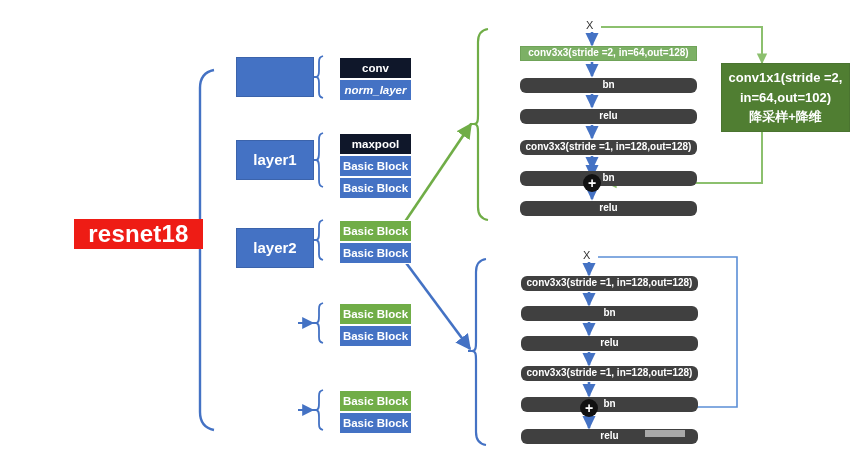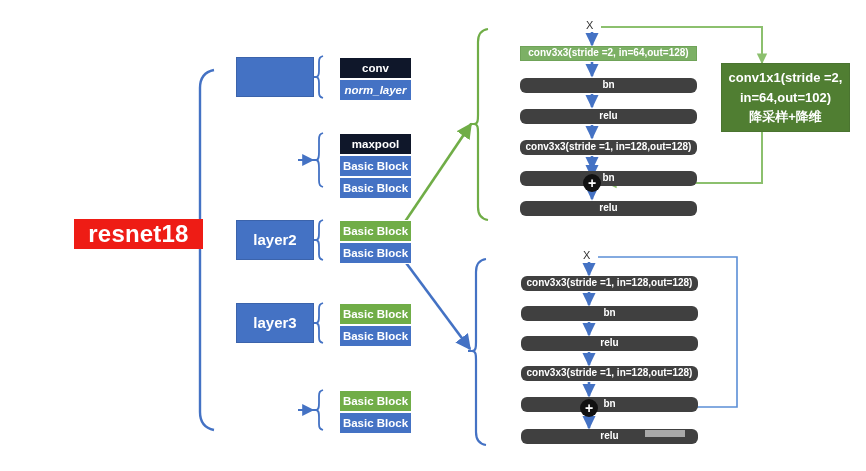--- a/index.html
+++ b/index.html
@@ -150,22 +150,22 @@
     </g>
 
     <g stroke="#5b8ed6" stroke-width="1.6" fill="none">
       <path d="M598,257 L737,257 L737,407 L602,407" marker-end="url(#arrBthin)"></path>
     </g>
   </svg>
 
   <div class="box red" id="resnet-title">resnet18</div>
 
   <div class="box blue layerbox abs" style="left:220px;top:57px;"></div>
-  <div class="box blue layerbox abs" style="left:220px;top:220px;">layer2</div>
-  <div class="box blue layerbox abs" style="left:220px;top:303px;">layer3</div>
+  <div class="box blue layerbox abs" style="left:220px;top:140px;">layer1</div>
+  <div class="box blue layerbox abs" style="left:220px;top:228px;">layer2</div>
 
   <div class="box orange stackbox stackitem abs" style="left:323px;top:57px;">conv</div>
   <div class="box blue stackbox stackitem abs" style="left:323px;top:79px;font-style:italic;">norm_layer</div>
 
   <div class="box orange stackbox stackitem abs" style="left:323px;top:133px;">maxpool</div>
   <div class="box blue stackbox stackitem abs" style="left:323px;top:155px;">Basic Block</div>
   <div class="box blue stackbox stackitem abs" style="left:323px;top:177px;">Basic Block</div>
 
   <div class="box green stackbox stackitem abs" style="left:323px;top:220px;">Basic Block</div>
   <div class="box blue stackbox stackitem abs" style="left:323px;top:242px;">Basic Block</div>

